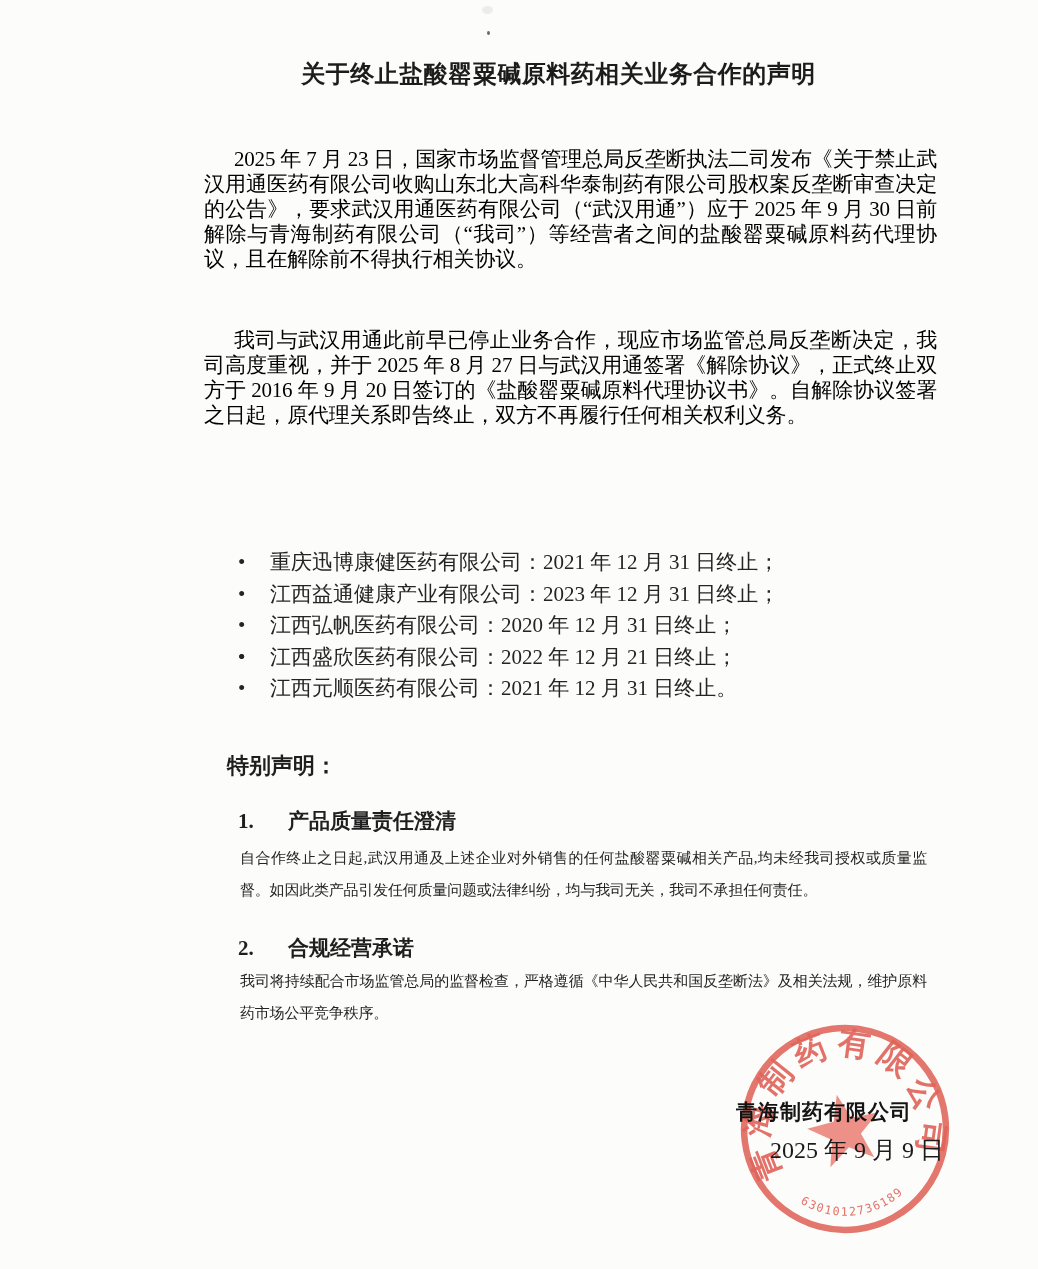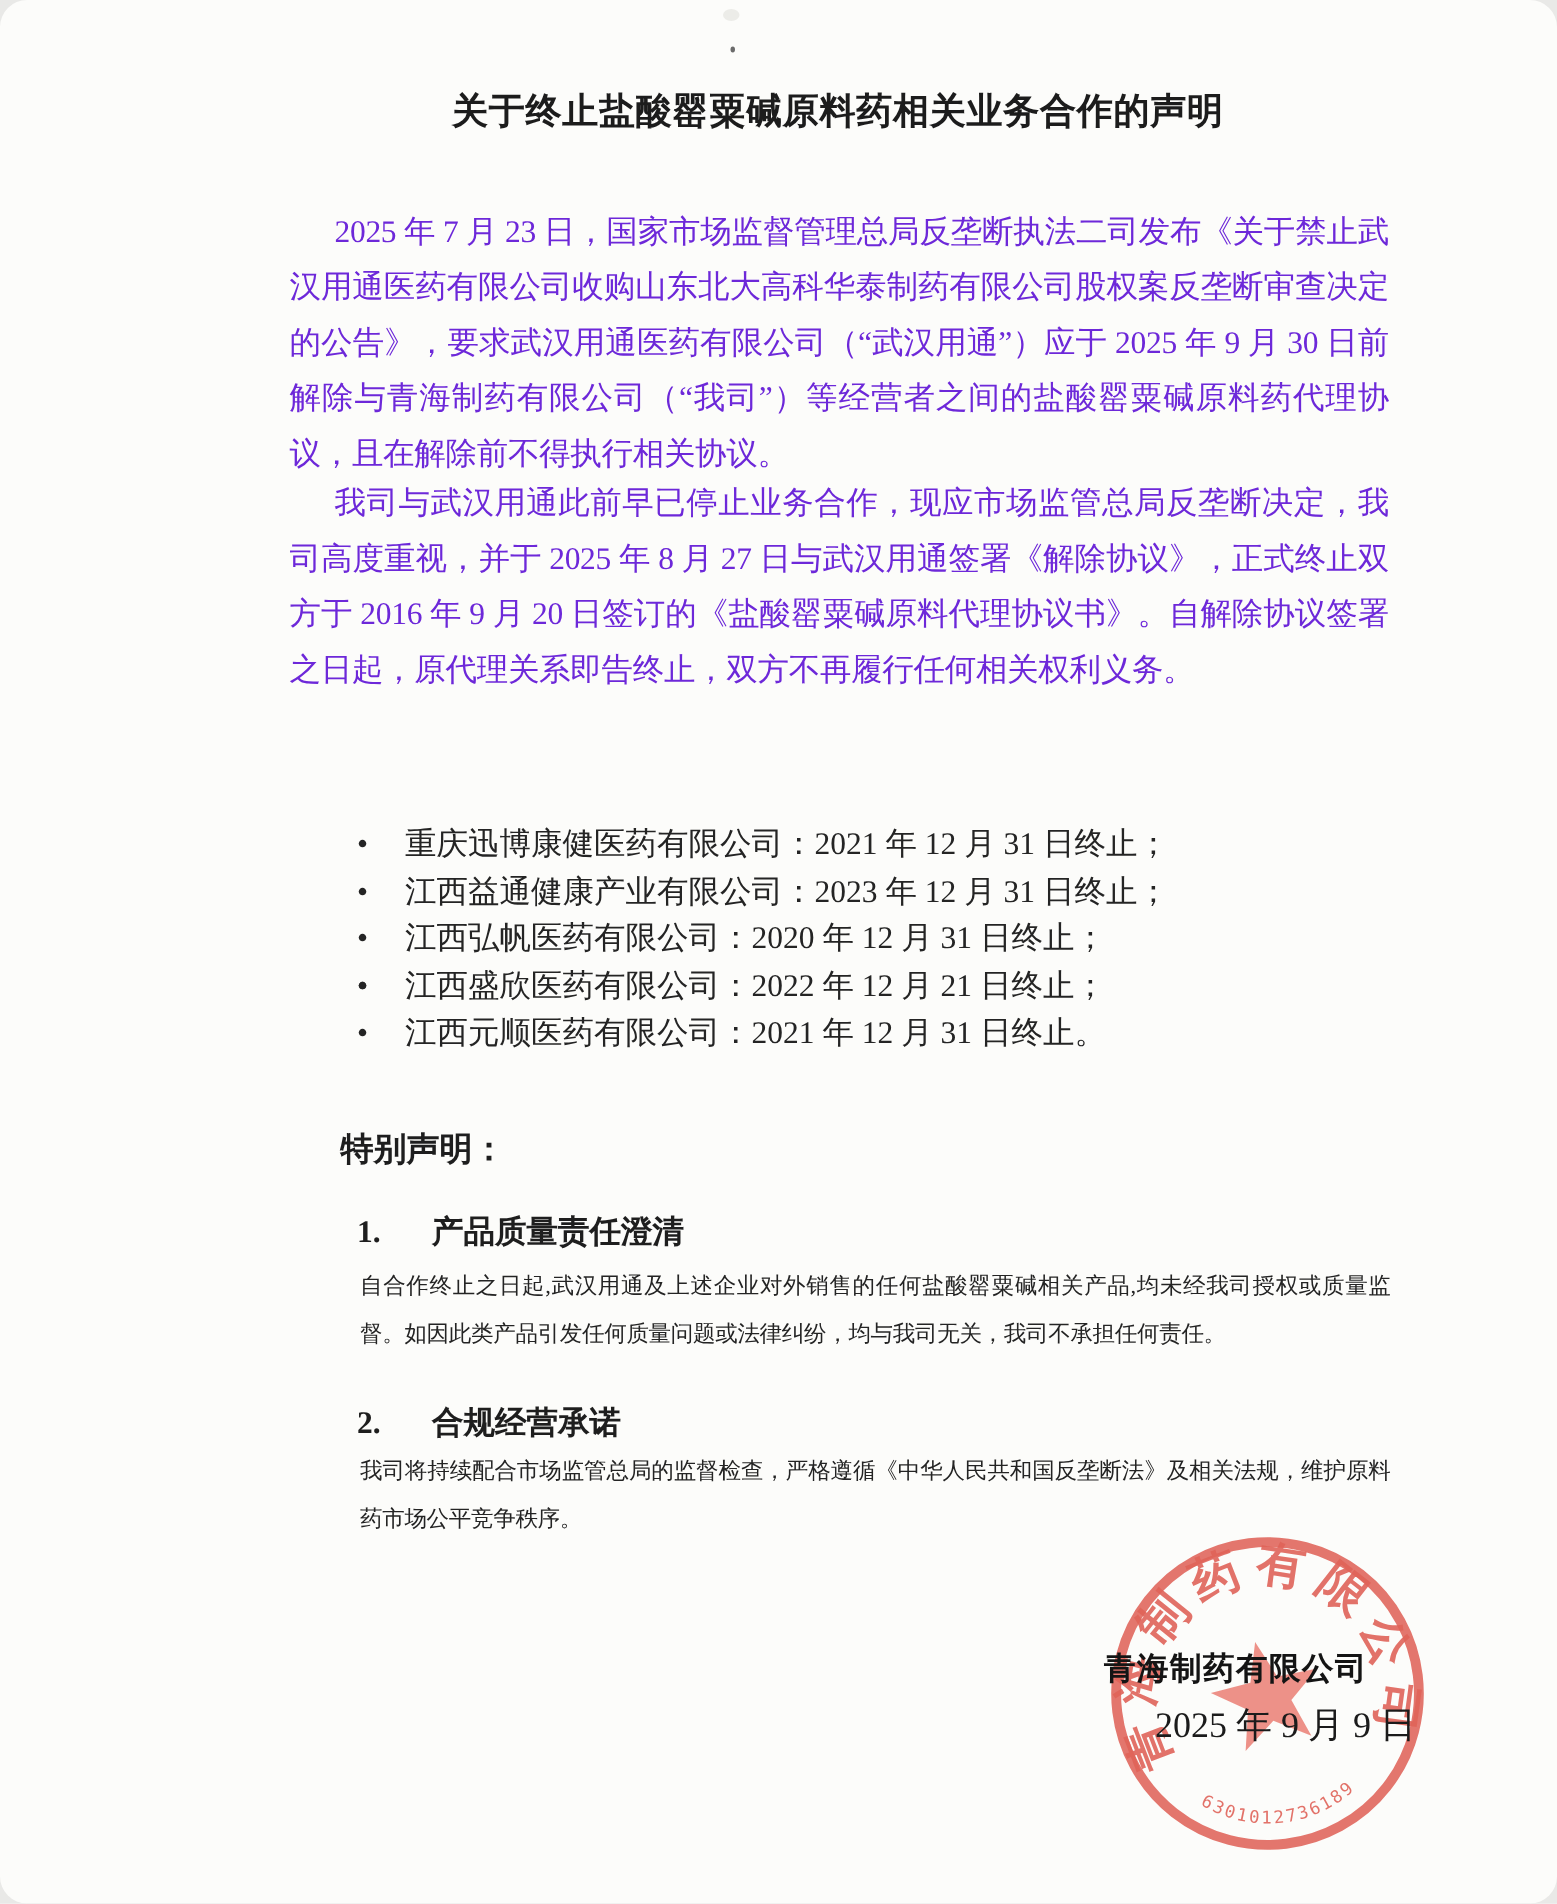--- a/index.html
+++ b/index.html
@@ -4,31 +4,30 @@
 <style>
   html,body{margin:0;padding:0;background:#e9e9e7;}
   .page{
     position:relative;
     width:1038px;height:1269px;
     margin:0 auto;
     background:#fcfcfa;
     overflow:hidden;
     font-family:"Liberation Serif","DejaVu Serif",serif;
     color:#222;
-    border-radius:18px;
   }
   .title{
     position:absolute;top:58px;left:192px;width:733px;
     text-align:center;font-size:24px;font-weight:bold;
     letter-spacing:0.5px;color:#1c1c1c;margin:0;
   }
   .para{
-    position:absolute;left:192px;width:733px;margin:1px;
-    font-size:21px;line-height:37px;text-align:justify;
-    letter-spacing:-0.2px;color:#6d28d9;
+    position:absolute;left:192px;width:733px;margin:12px;
+    font-size:21px;line-height:25px;text-align:justify;
+    letter-spacing:-0.2px;color:#000000;
   }
   .indent{text-indent:30px;}
   .p1{top:135px;}
   .p2{top:316px;}
   .p3{top:459px;}
   .bullets{position:absolute;left:192px;top:547px;width:733px;}
   .bullet-item{
     position:relative;padding-left:78px;
     font-size:21px;line-height:31.6px;color:#242424;
   }

